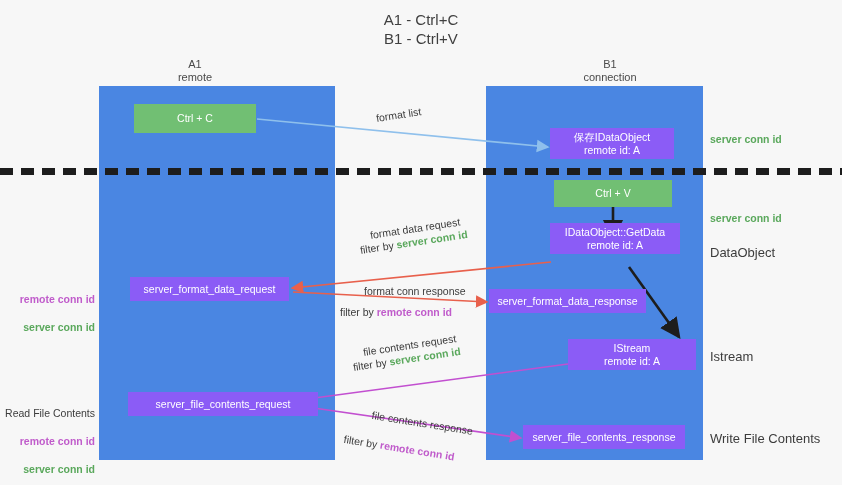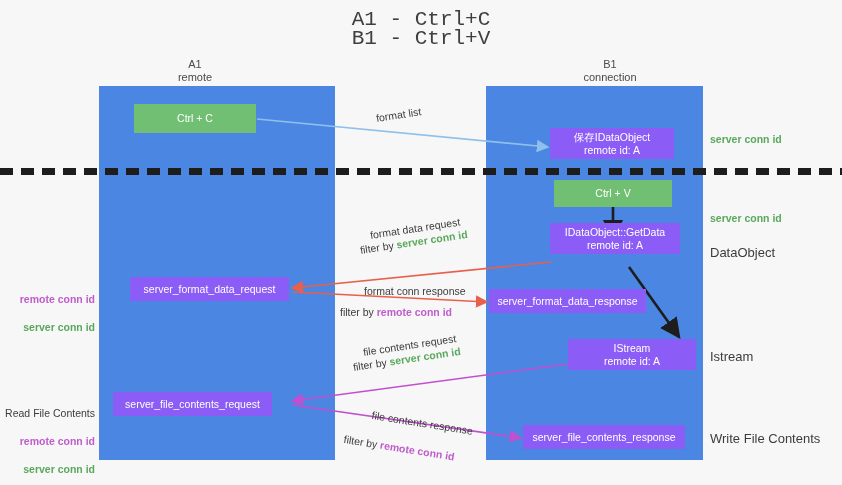--- a/index.html
+++ b/index.html
@@ -27,25 +27,24 @@
     width: 842px;
     height: 485px;
     pointer-events: none;
   }
   .title {
     position: absolute;
     left: 0;
     top: 10px;
     width: 842px;
     text-align: center;
-    font-size: 21px;
+    font-size: 15px;
     line-height: 19px;
     color: #3f3f3f;
     white-space: pre-line;
-    font-family: Liberation Mono, monospace;
   }
   .col-head {
     position: absolute;
     text-align: center;
     font-size: 11px;
     line-height: 13px;
     color: #4a4a4a;
     white-space: pre-line;
   }
   .lane {
@@ -186,21 +185,21 @@
   <div class="node orange" style="left:550px; top:223px; width:130px; height:31px;">IDataObject::GetData
 remote id: A</div>
 
   <div class="node orange" style="left:489px; top:289px; width:157px; height:24px;">server_format_data_response</div>
 
   <div class="node orange" style="left:130px; top:277px; width:159px; height:24px;">server_format_data_request</div>
 
   <div class="node orange" style="left:568px; top:339px; width:128px; height:31px;">IStream
 remote id: A</div>
 
-  <div class="node orange" style="left:113px; top:392px; width:159px; height:24px;">server_file_contents_request</div>
+  <div class="node orange" style="left:128px; top:392px; width:190px; height:24px;">server_file_contents_request</div>
 
   <div class="node orange" style="left:523px; top:425px; width:162px; height:24px;">server_file_contents_response</div>
 
   <div class="edge-label rot" style="left:375px; top:111px;">format list</div>
 
   <div class="edge-label rot" style="left:369px; top:228px;">format data request</div>
   <div class="edge-label rot" style="left:359px; top:243px;">
     <span>filter by</span>
     <span class="conn-green">server conn id</span>
   </div>

